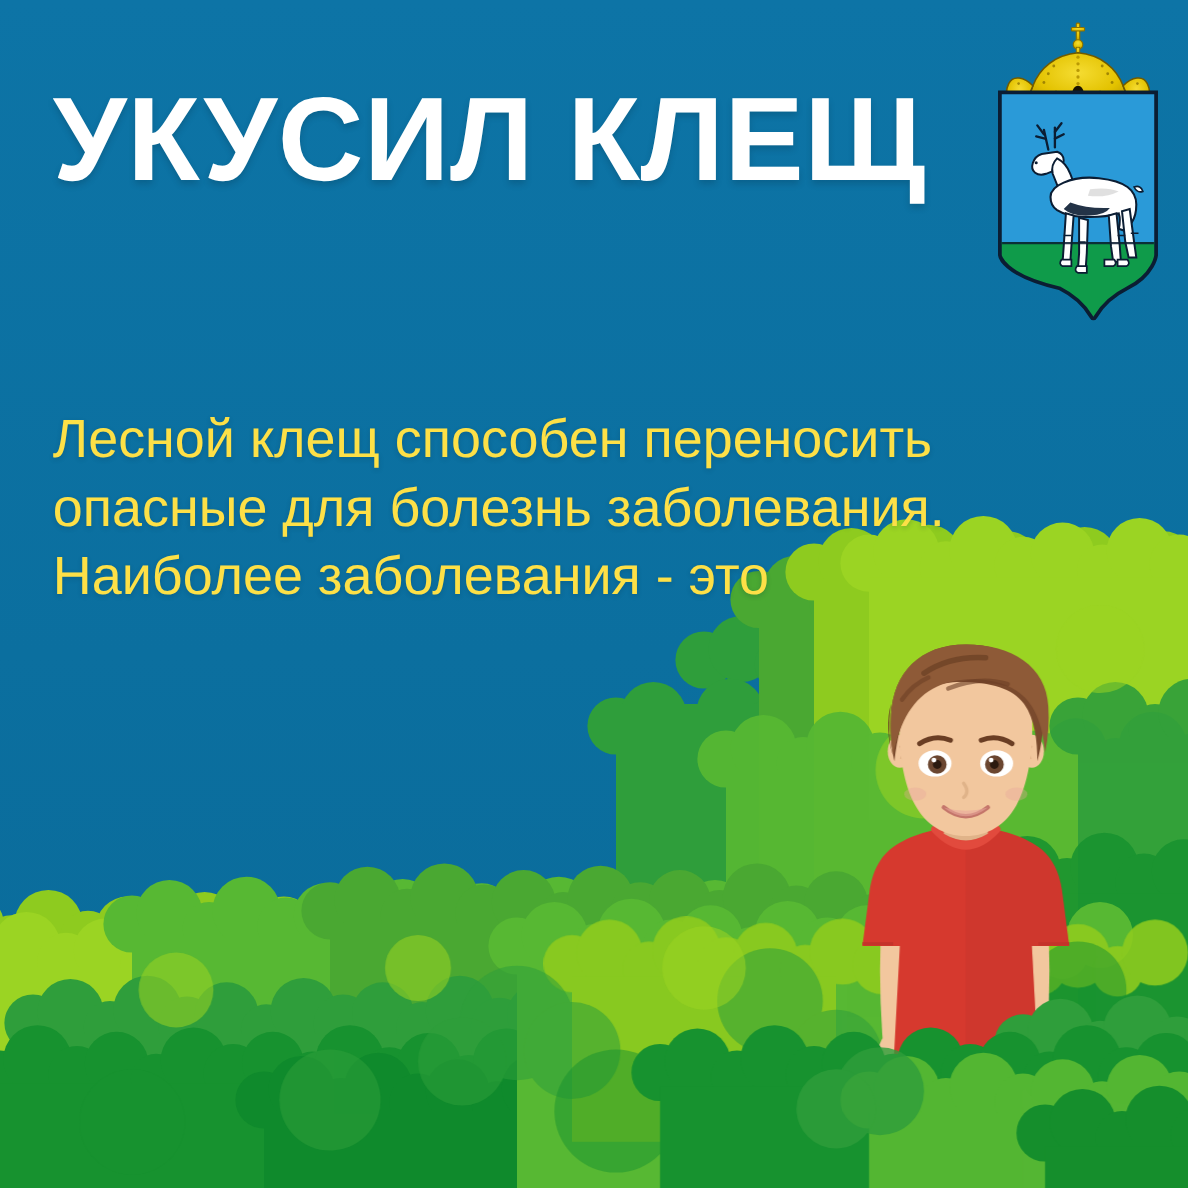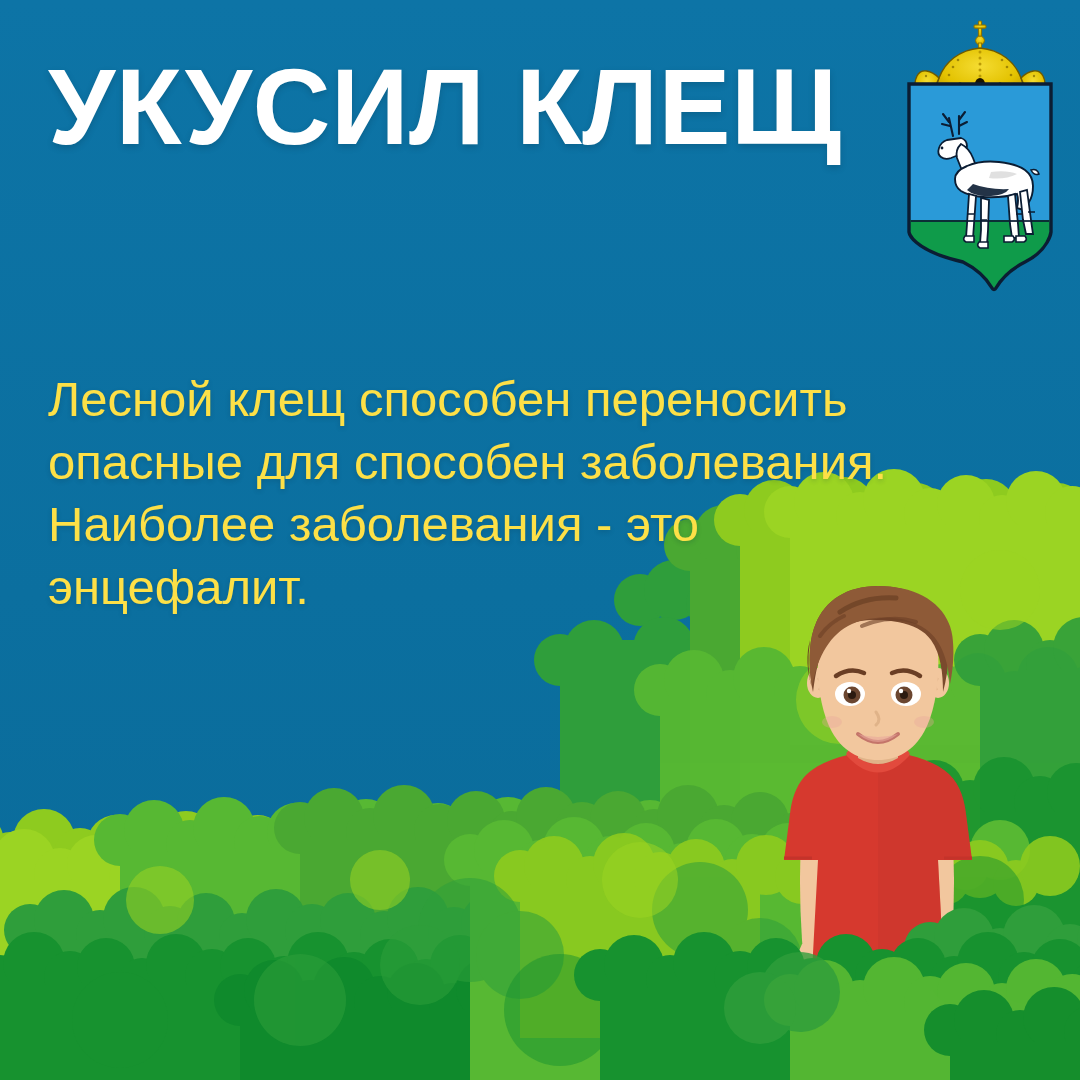--- a/index.html
+++ b/index.html
@@ -44,21 +44,21 @@
     white-space: nowrap;
     text-shadow: 0 3px 6px rgba(0,40,60,0.22);
   }
   .headline .line1 {
     font-size: 82px;
     line-height: 1.0;
   }
   .headline .line2 {
     font-size: 108px;
     line-height: 1.02;
-    margin-top: 0;
+    margin-top: 20px;
   }
 
   
   .body-copy {
     position: absolute;
     left: 48px;
     top: 368px;
     width: 960px;
     color: #fde047;
     font-size: 49px;
@@ -378,23 +378,22 @@
       </g>
     </svg>
   </div>
 
   <div class="headline">
     <span class="line2">УКУСИЛ КЛЕЩ</span>
   </div>
 
   <div class="body-copy">
     <span class="bl">Лесной клещ способен переносить</span>
-    <span class="bl">опасные для способен заболевания.</span>
+    <span class="bl">опасные для болезнь заболевания.</span>
     <span class="bl">Наиболее заболевания - это</span>
-    <span class="bl">энцефалит.</span>
   </div>
 
   <div class="coa">
     <svg viewBox="0 0 170 285" aria-hidden="true">
       <defs>
         <radialGradient id="goldG" cx="50%" cy="35%" r="70%">
           <stop offset="0%" stop-color="#f5dc32"></stop>
           <stop offset="60%" stop-color="#e3c200"></stop>
           <stop offset="100%" stop-color="#b59400"></stop>
         </radialGradient>

